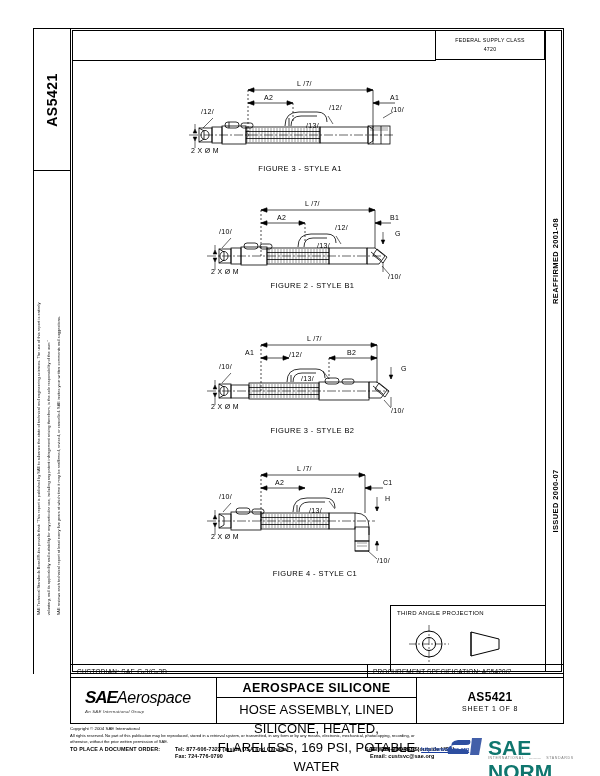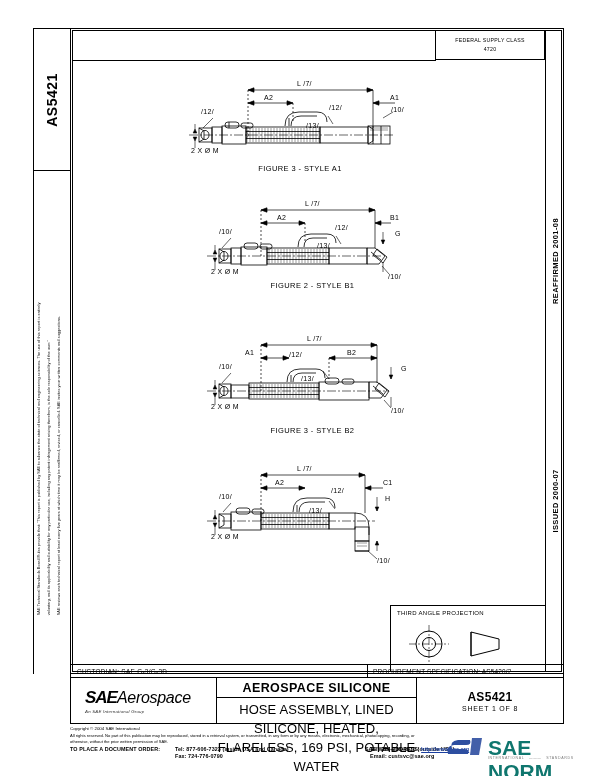--- a/index.html
+++ b/index.html
@@ -523,20 +523,21 @@
     </svg>
     <div class="dimlabel" style="left:92px;top:0px;">L /7/</div>
     <div class="dimlabel" style="left:70px;top:14px;">A2</div>
     <div class="dimlabel" style="left:178px;top:14px;">C1</div>
     <div class="dimlabel" style="left:126px;top:22px;">/12/</div>
     <div class="dimlabel" style="left:104px;top:42px;">/13/</div>
     <div class="dimlabel" style="left:14px;top:28px;">/10/</div>
     <div class="dimlabel" style="left:172px;top:92px;">/10/</div>
     <div class="dimlabel" style="left:180px;top:30px;">H</div>
     <div class="dimlabel" style="left:6px;top:68px;">2 X Ø M</div>
+    <div class="figcap" style="top:104px;">FIGURE 4 - STYLE C1</div>
   </div>
 
   <div class="proj">
     <div class="proj-t">THIRD ANGLE PROJECTION</div>
     <svg width="150" height="48" viewBox="0 0 150 48" style="position:absolute;left:8px;top:14px;">
       <circle cx="30" cy="24" r="13" class="ln" stroke-width="1"></circle>
       <circle cx="30" cy="24" r="6.5" class="ln" stroke-width="1"></circle>
       <line x1="10" y1="24" x2="50" y2="24" class="ln" stroke-width="0.6" stroke-dasharray="7,2,2,2"></line>
       <line x1="30" y1="5" x2="30" y2="43" class="ln" stroke-width="0.6" stroke-dasharray="7,2,2,2"></line>
       <path d="M72 12 L100 19 L100 29 L72 36 Z" class="ln" stroke-width="1"></path>

